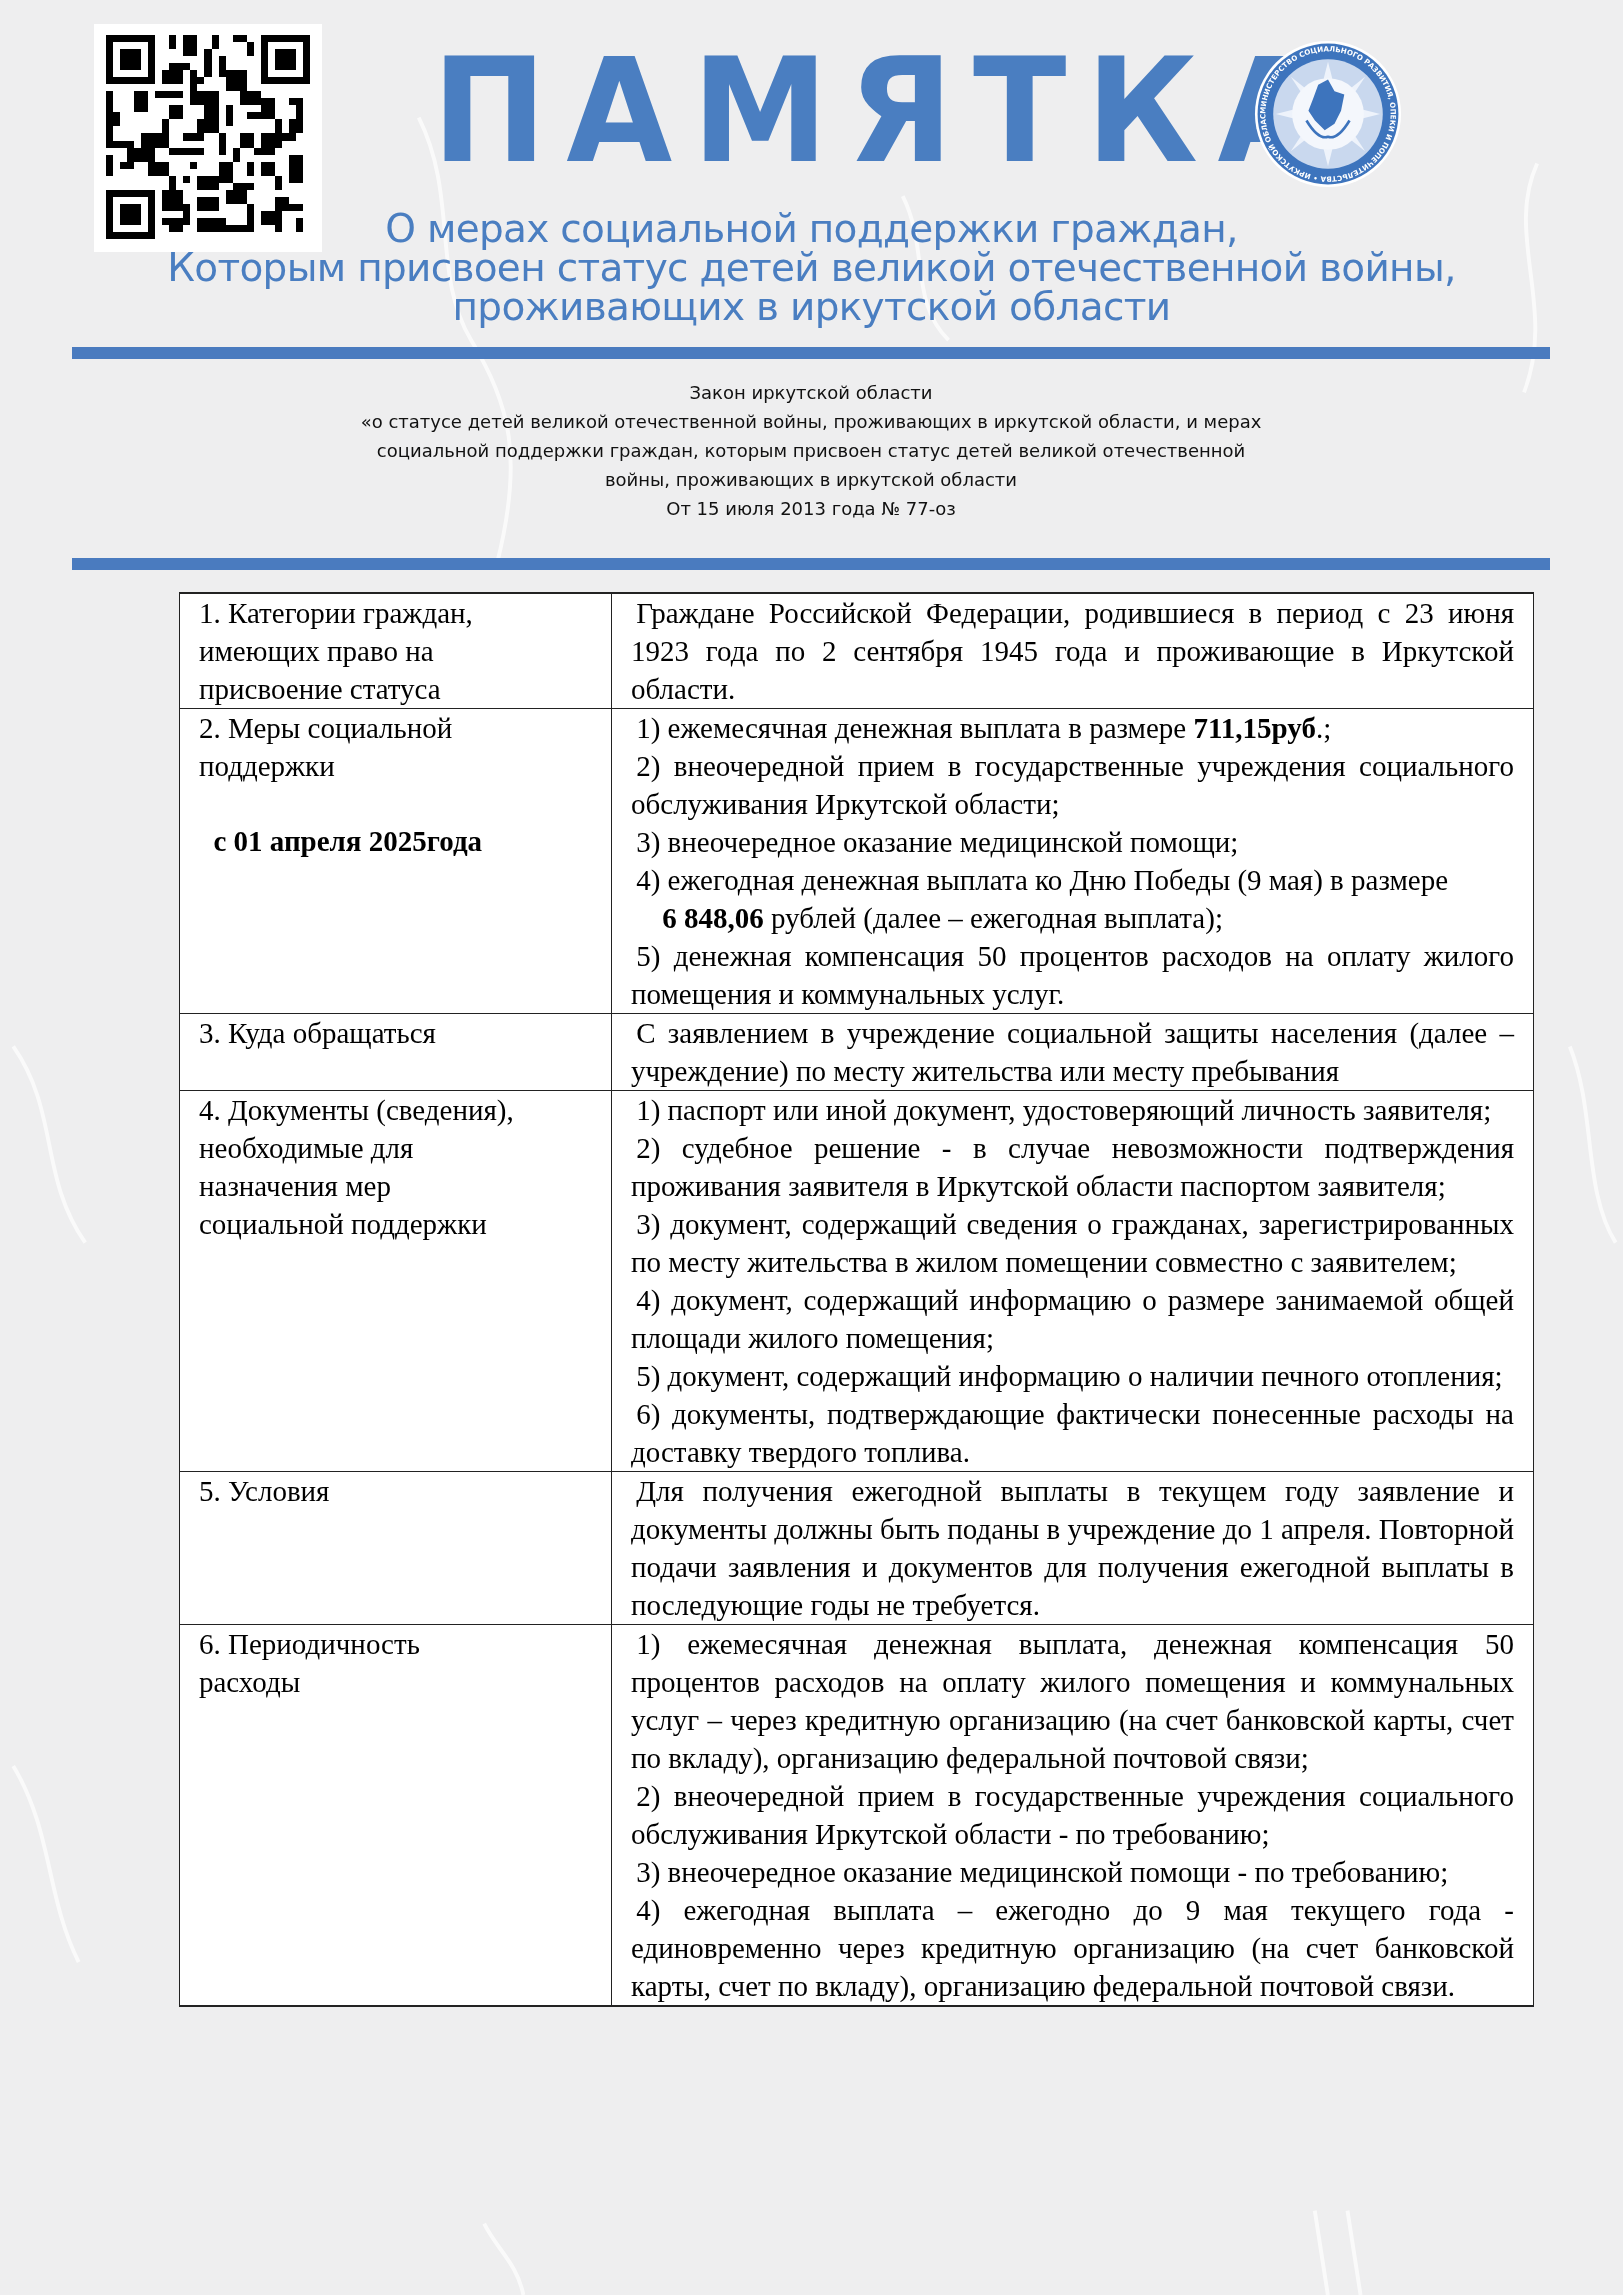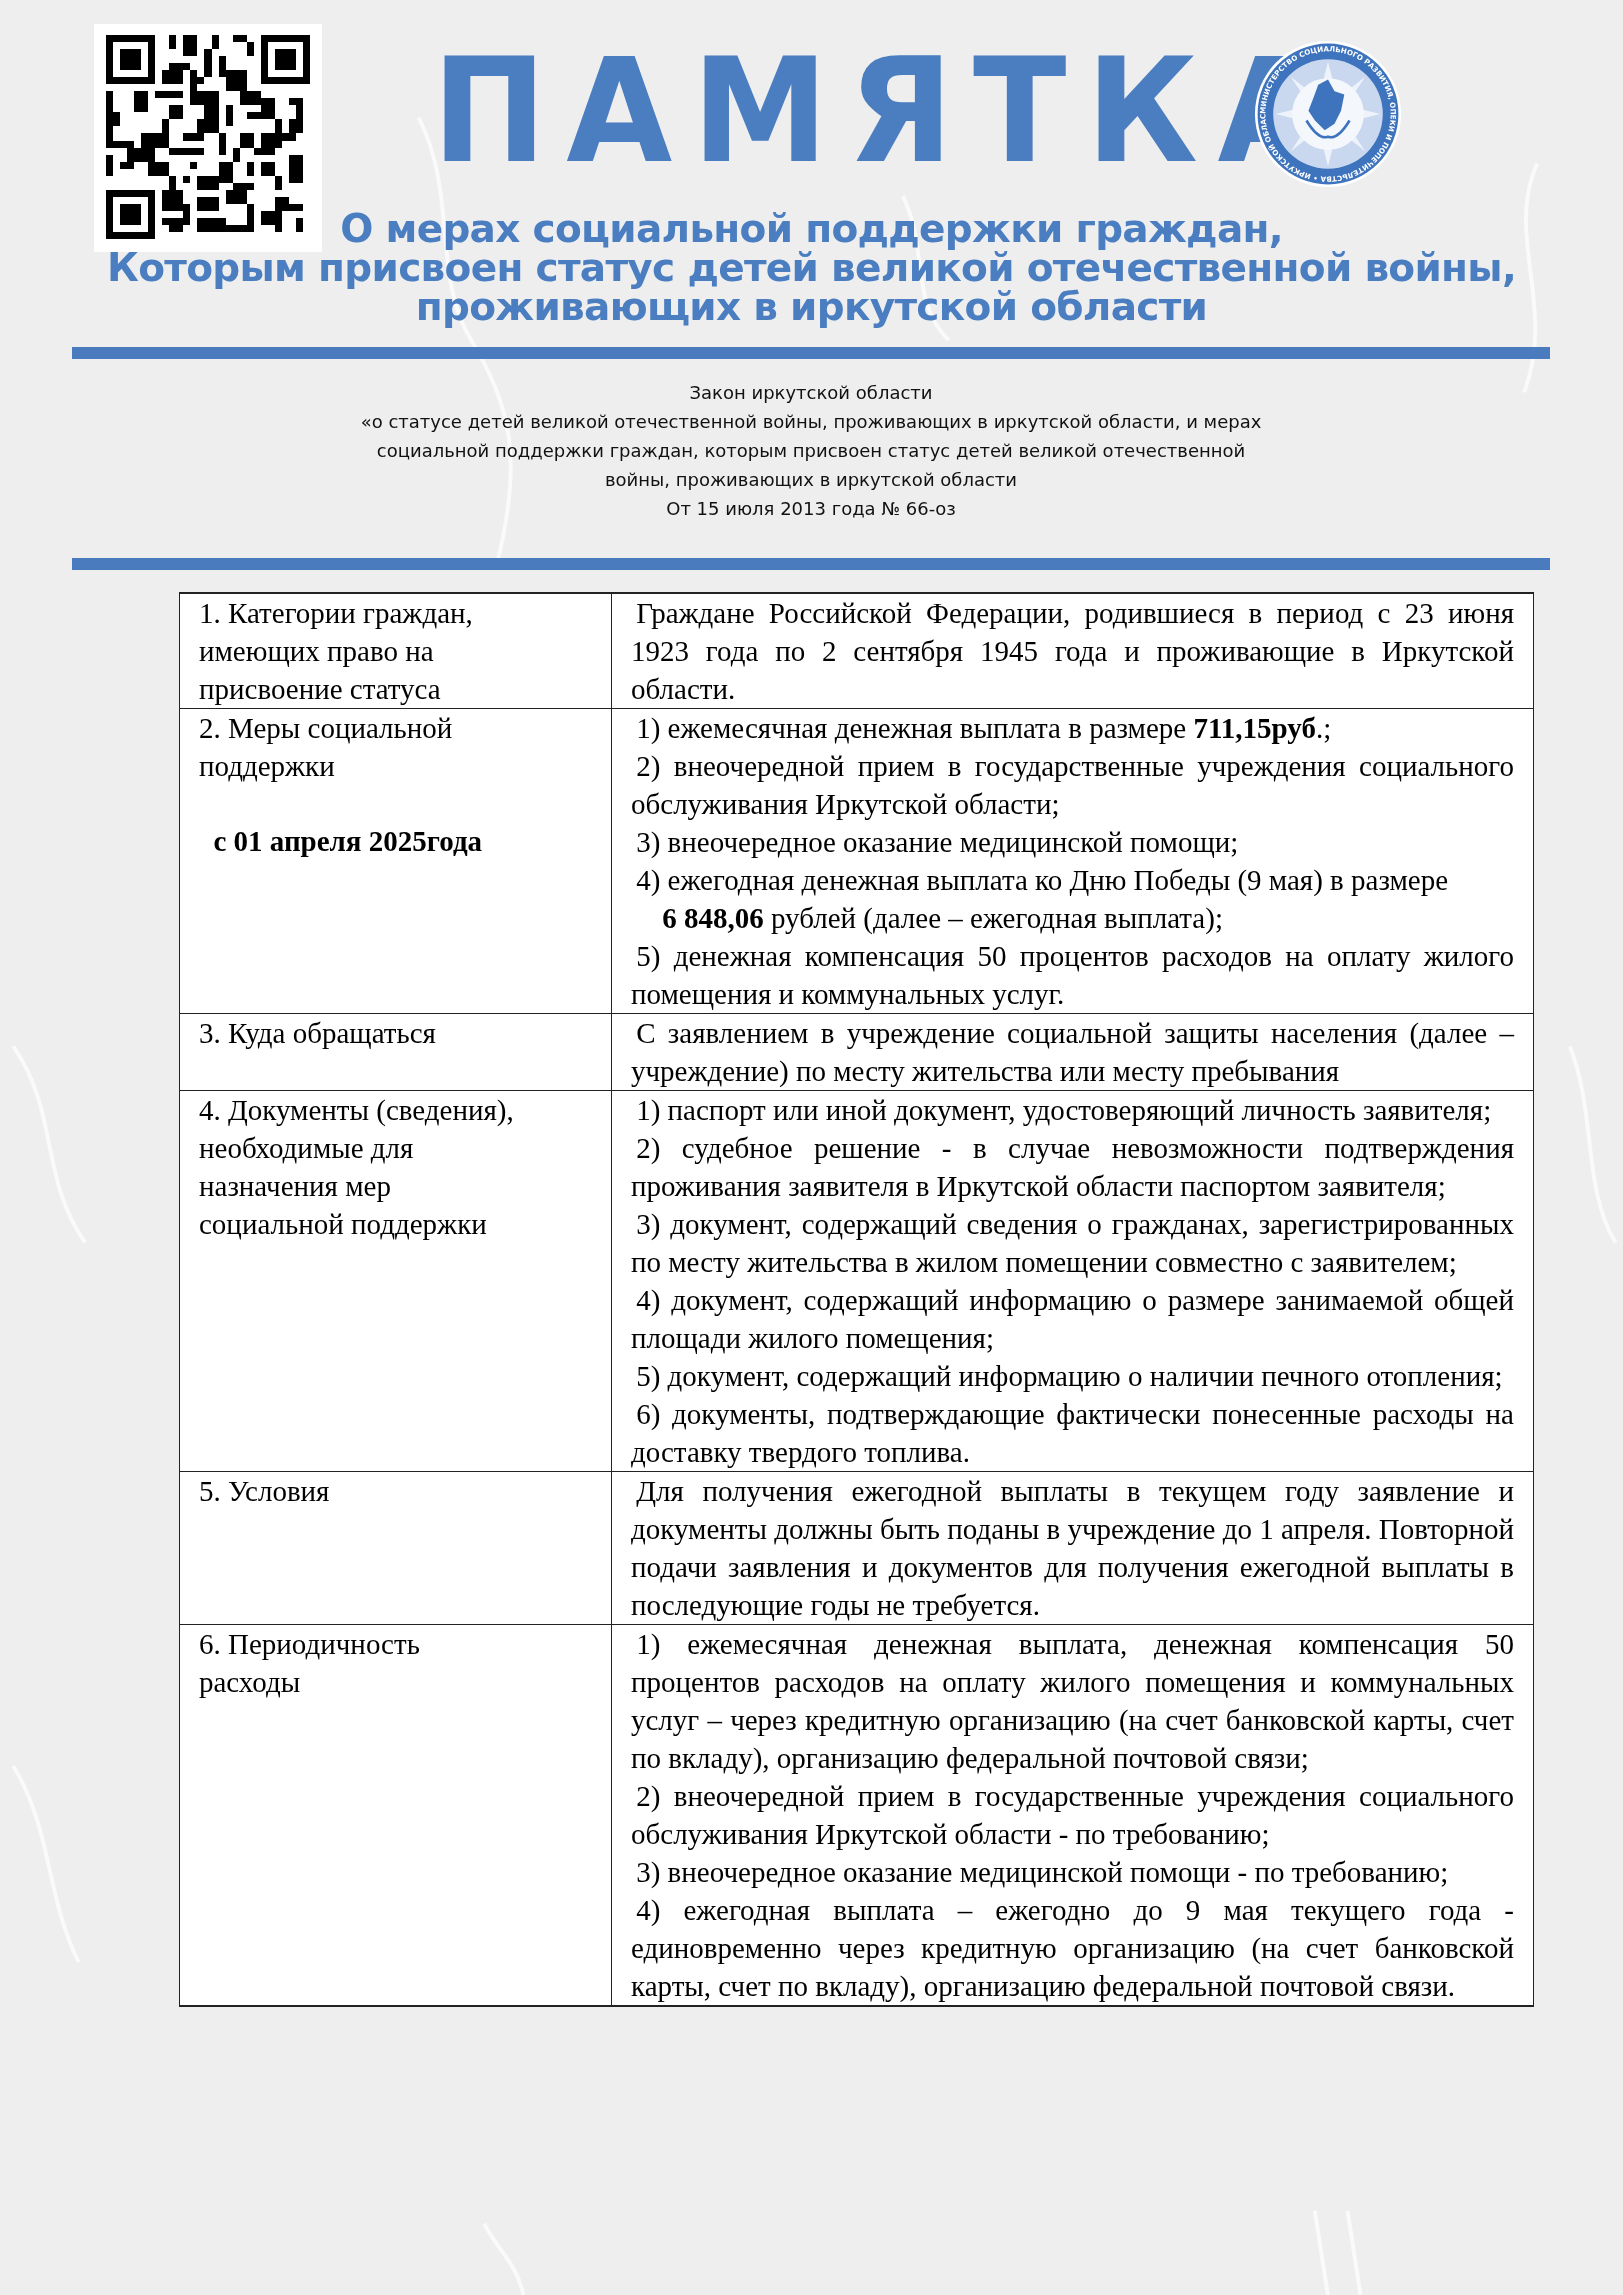--- a/index.html
+++ b/index.html
@@ -19,21 +19,21 @@
     position: absolute; left: 432px; top: 46px; width: 759px; height: 131px;
     text-align: center; color: #4a7ec1;
     font-family: "DejaVu Sans", sans-serif; font-weight: bold;
     font-size: 137px; letter-spacing: 19.6px; line-height: 131px;
     transform: scaleY(1.05);
   }
   .emblem { position: absolute; left: 1253px; top: 39px; width: 150px; height: 150px; }
   .subtitle {
     position: absolute; left: 92px; top: 209px; width: 1439px;
     text-align: center; color: #4a7ec1;
-    font-family: "DejaVu Sans", sans-serif; font-weight: 700;
+    font-family: "DejaVu Sans", sans-serif; font-weight: 400;
     font-size: 39px; line-height: 39px; letter-spacing: -0.7px;
   }
   .rule { position: absolute; left: 72px; width: 1478px; height: 11.8px; background: #4a7bbf; }
   .rule.r1 { top: 347px; }
   .rule.r2 { top: 558px; }
   .law {
     position: absolute; left: 72px; top: 378px; width: 1478px;
     text-align: center; font-family: "DejaVu Sans", sans-serif;
     font-size: 18px; line-height: 29px; color: #111;
   }
@@ -184,21 +184,21 @@
   <div>проживающих в иркутской области</div>
 </div>
 
 <div class="rule r1"></div>
 
 <div class="law">
   <div>Закон иркутской области</div>
   <div>«о статусе детей великой отечественной войны, проживающих в иркутской области, и мерах</div>
   <div>социальной поддержки граждан, которым присвоен статус детей великой отечественной</div>
   <div>войны, проживающих в иркутской области</div>
-  <div>От 15 июля 2013 года № 66-оз</div>
+  <div>От 15 июля 2013 года № 77-оз</div>
 </div>
 
 <div class="rule r2"></div>
 
 <table class="info">
   <tbody>
       <tr>
     <td class="lbl">
       <div>1. Категории граждан,</div>
       <div>имеющих право на</div>

